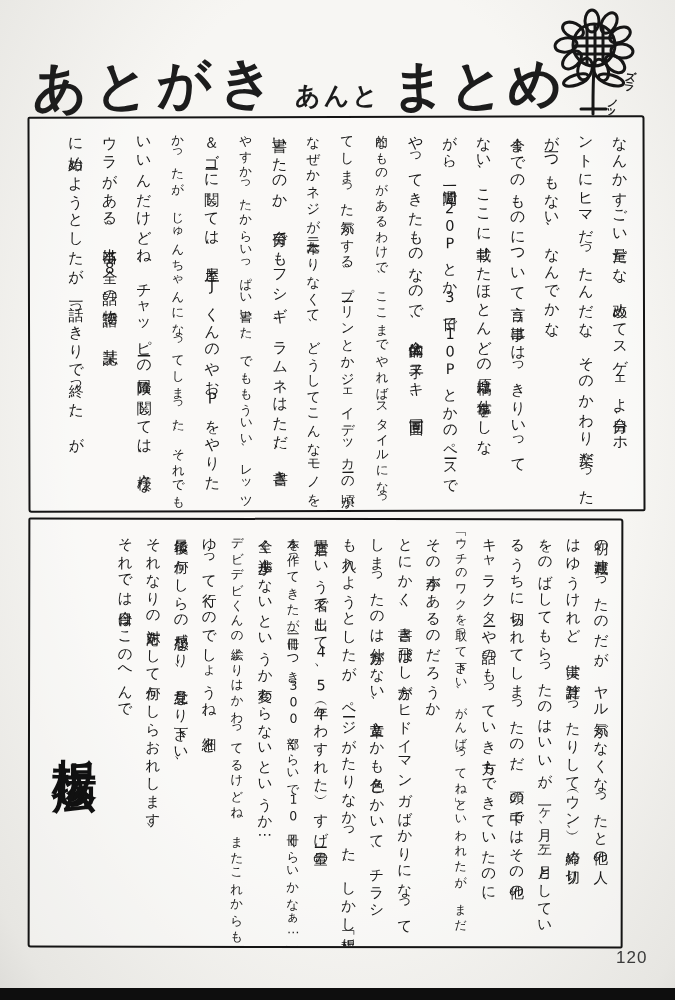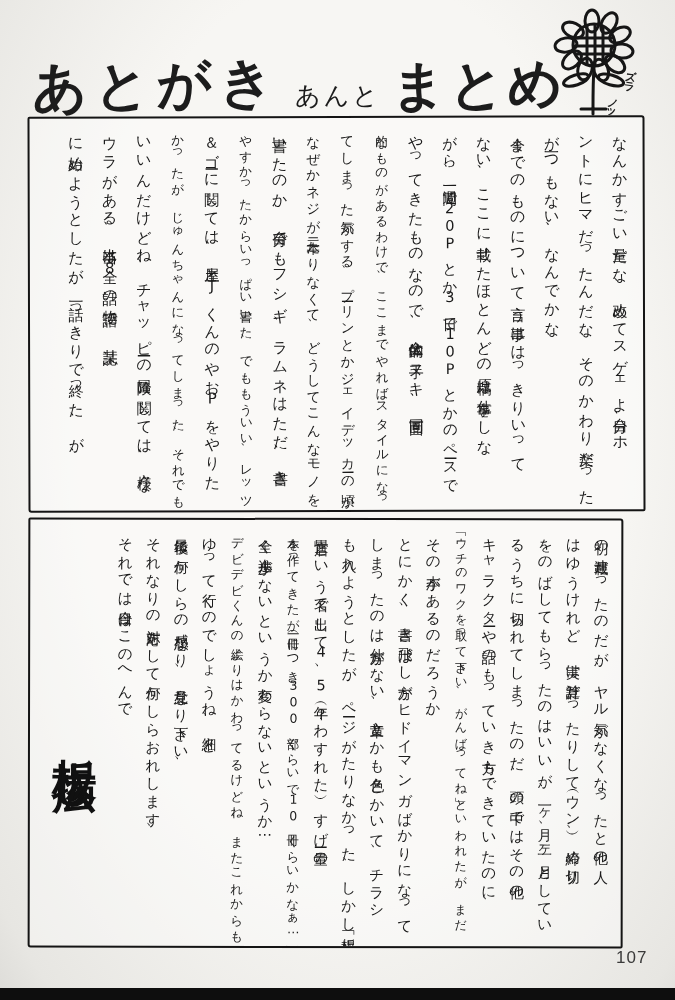--- a/index.html
+++ b/index.html
@@ -19,21 +19,21 @@
   
   .title-row {
     position: absolute; left: 32px; top: 36px; width: 515px; height: 76px;
     display: flex; align-items: flex-end; white-space: nowrap;
   }
   .title-main {
     font-size: 54px; font-weight: bold; letter-spacing: 7px;
     transform: rotate(-1.5deg); line-height: 1;
   }
   .title-sub {
-    font-size: 25px; font-weight: normal; letter-spacing: 3px;
+    font-size: 25px; font-weight: bold; letter-spacing: 3px;
     margin: 0 10px 4px 14px; line-height: 1;
   }
   .title-end {
     font-size: 54px; font-weight: bold; letter-spacing: 3px;
     transform: rotate(-1deg); line-height: 1;
   }
 
   
   .doodle { position: absolute; left: 545px; top: 4px; width: 125px; height: 118px; }
   .doodle svg { display: block; }
@@ -138,17 +138,17 @@
 
   <div class="panel panel-bottom">
     <div class="cols">
       <div class="colgroup">
         
       <p class="col">初の連載だったのだが、ヤル気がなくなったと他の人</p><p class="col">はゆうけれど、実は計算だったりして（ウン）、締め切り</p><p class="col">をのばしてもらったのはいいが、一ヶ月、二ヶ月としてい</p><p class="col">るうちに切られてしまったのだ、頭の中ではその他の</p><p class="col">キャラクターや話のもっていき方もできていたのに、</p><p class="col" style="font-size: 12px;">「ウチのワクを取って下さい、がんばってね」といわれたが、まだ</p><p class="col">その本があるのだろうか、</p><p class="col">とにかく、書き飛ばし方がヒドイマンガばかりになって</p><p class="col">しまったのは仕方がない、文章とかも色々とかいて、チラシ</p><p class="col">も入れようとしたが ページがたりなかった、しかし「板場</p><p class="col">畳店」という名で出して4、5年（？わすれた）、すげー量の</p><p class="col" style="font-size: 12.5px;">本を作ってきたが（一冊につき300部ぐらいで10冊くらいかなぁ…）</p><p class="col">全く進歩がないというか変わらないというか…</p><p class="col" style="font-size: 12.5px;">デビデビくんの絵よりはかわってるけどね、またこれからも</p><p class="col">ゆって行くのでしょうね、細々と、</p><p class="col">最後に何かしらの感想なり、意見なり下さい、</p><p class="col">それなりの対応をして何かしらおれします、</p><p class="col">それでは今日はこのへんで</p></div>
       <p class="sig">板場広し、</p>
     </div>
   </div>
 
-  <div class="page-number">107</div>
+  <div class="page-number">120</div>
 
   <div class="bottom-strip"></div>
 
 </div>
 
 </body></html>

